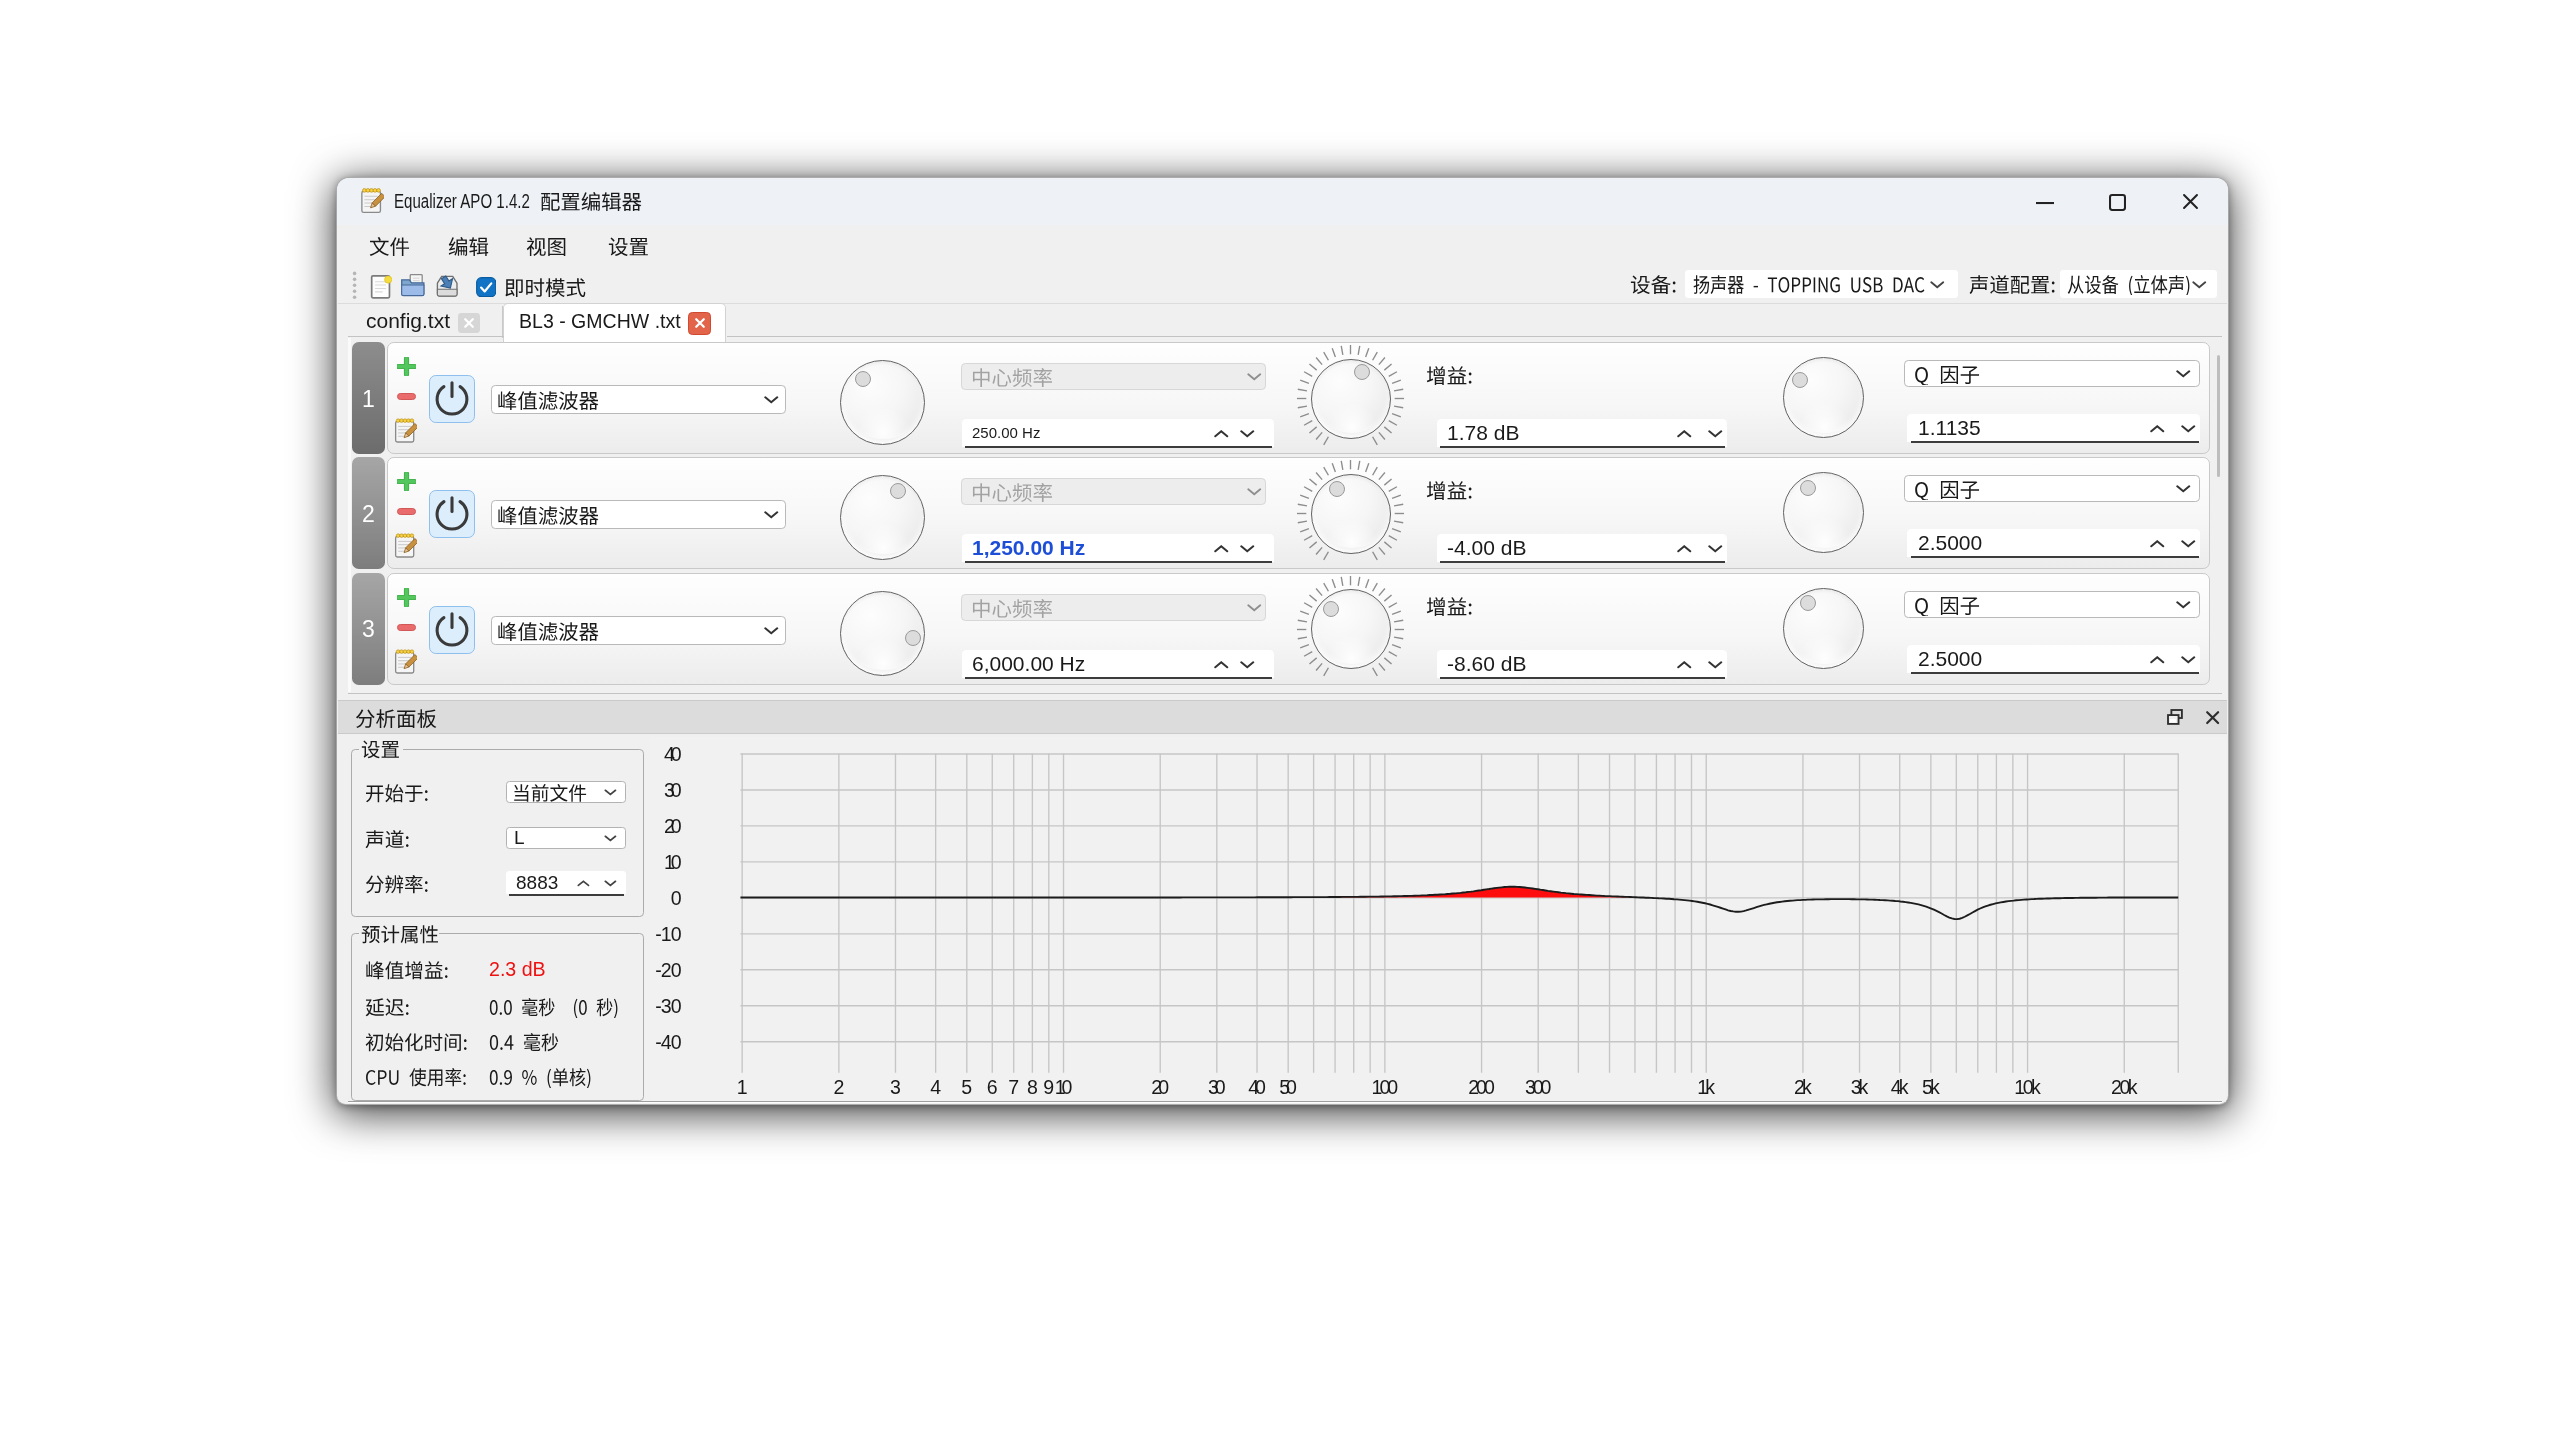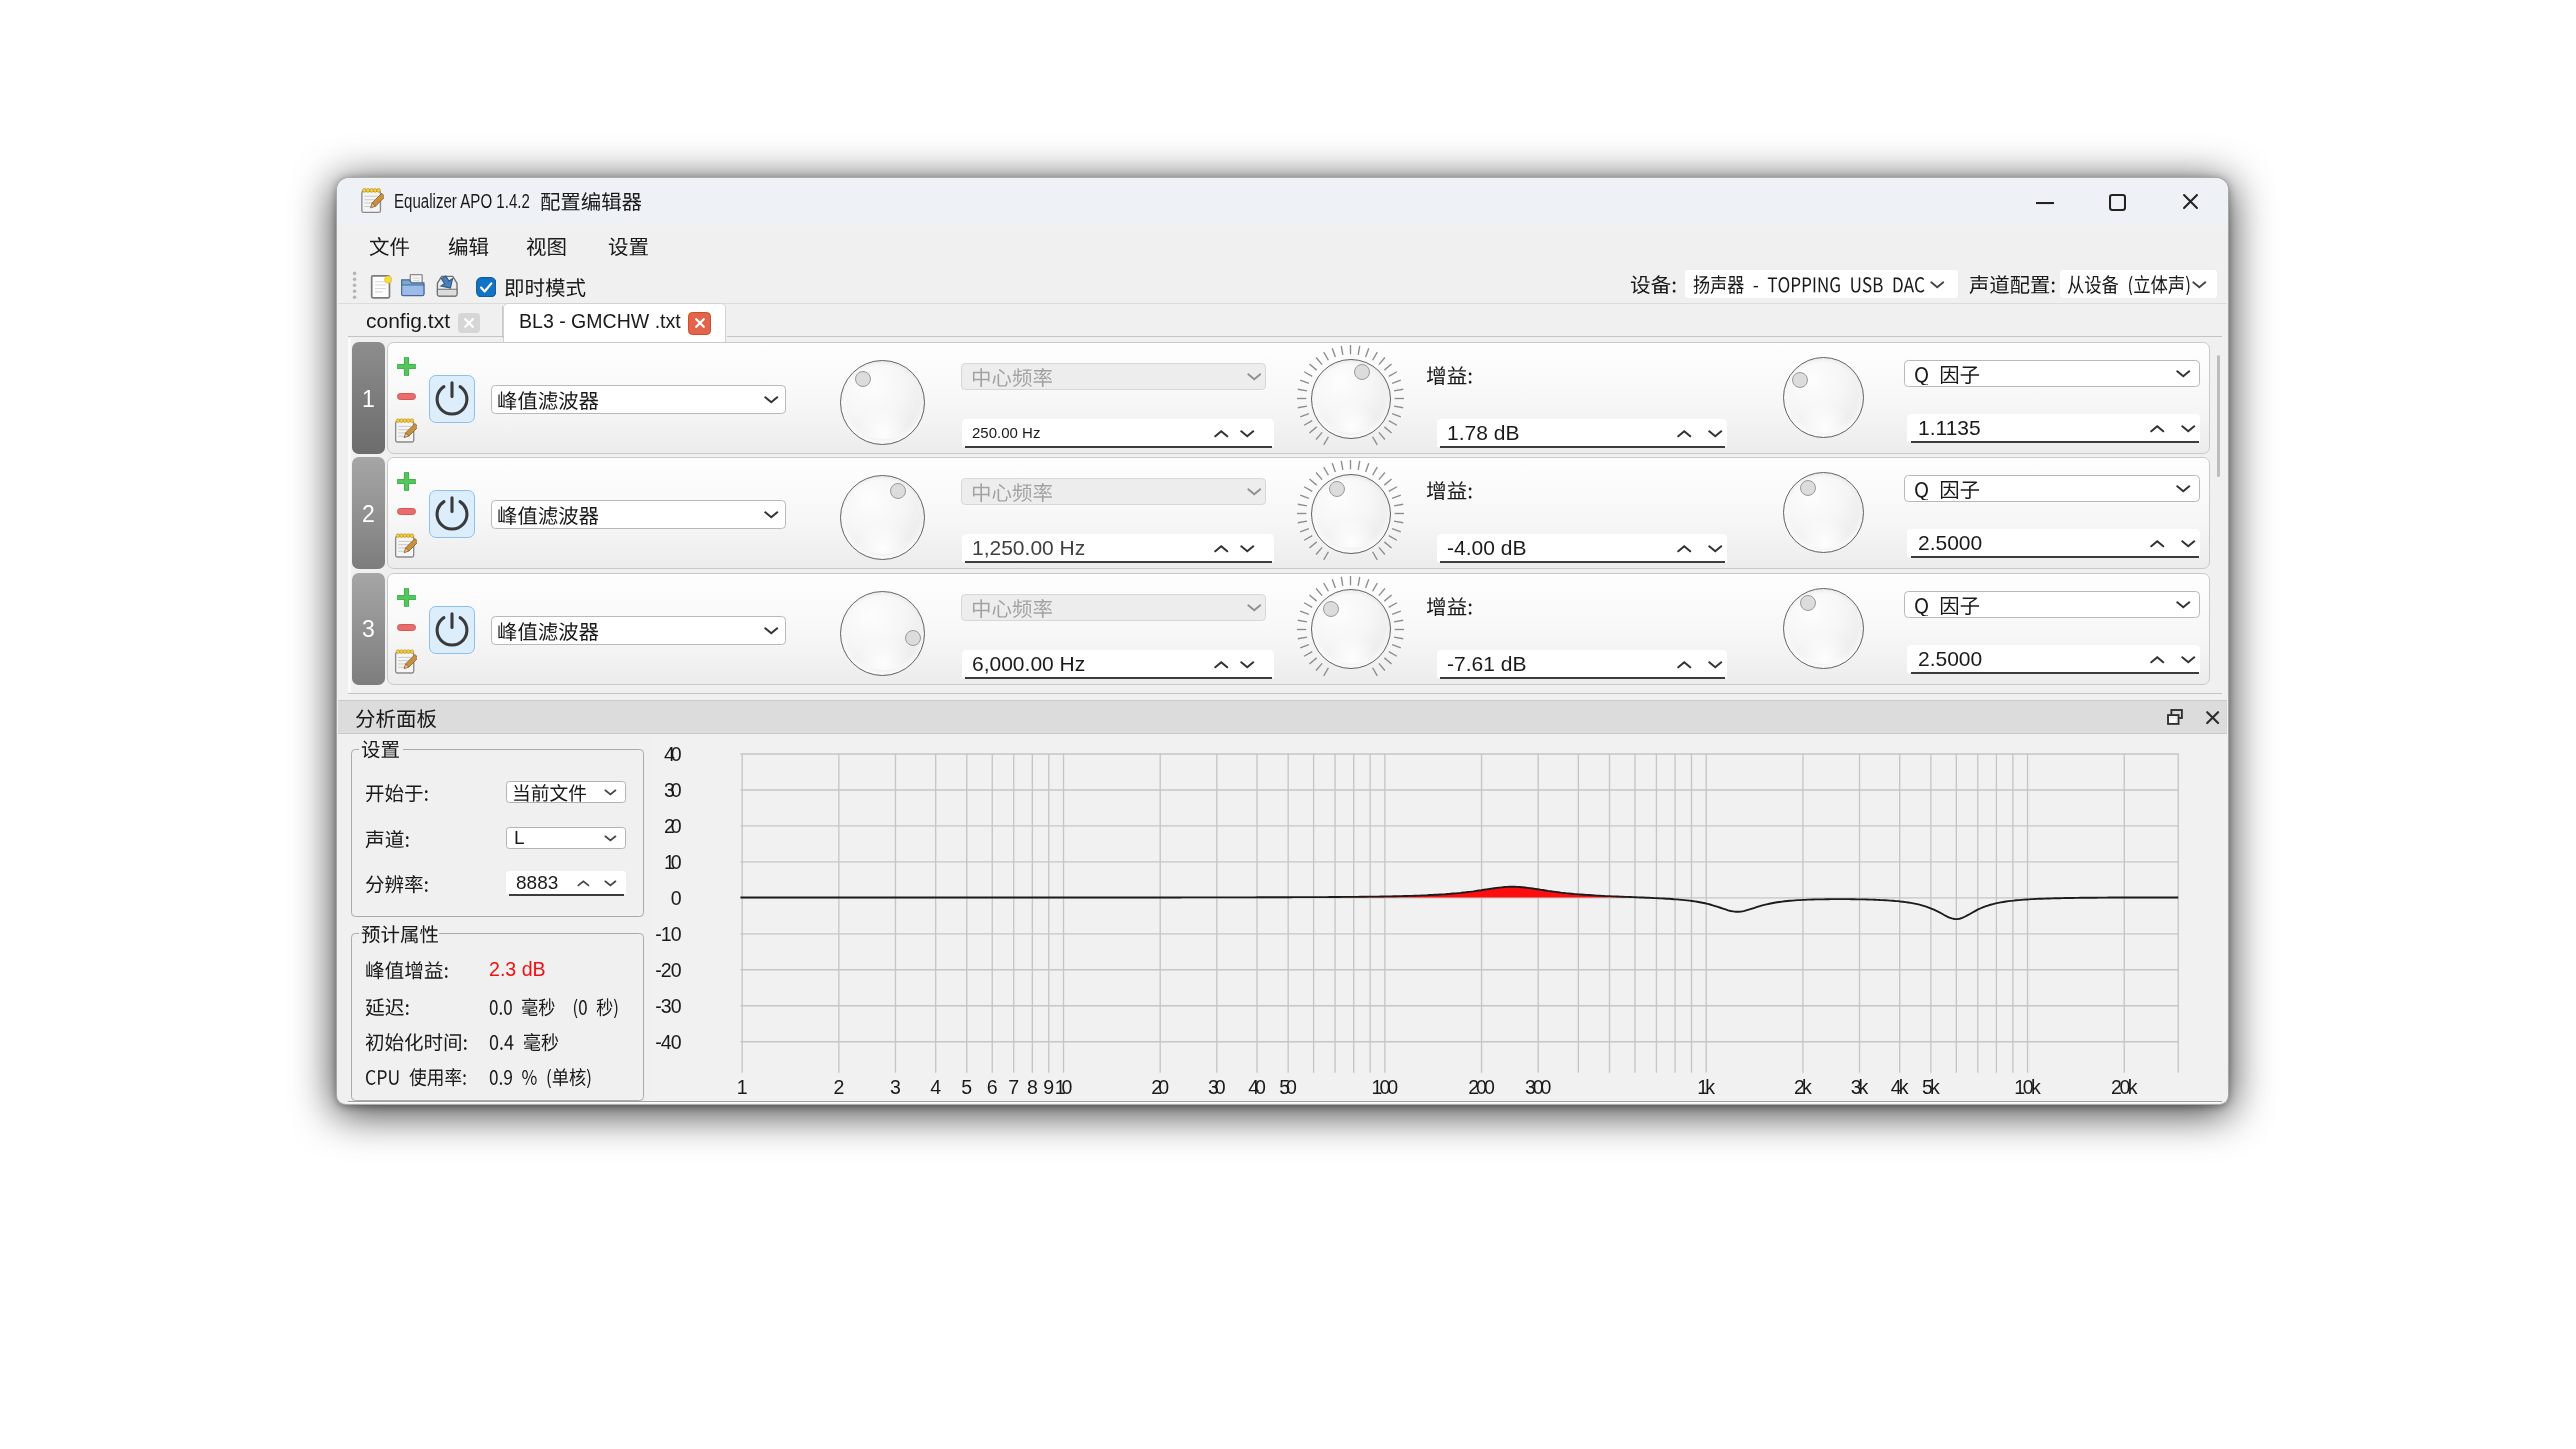--- a/index.html
+++ b/index.html
@@ -375,21 +375,21 @@
         <path transform="translate(0,0)" d="M458 840V661H96V186H171V248H458V-79H537V248H825V191H902V661H537V840ZM171 322V588H458V322ZM825 322H537V588H825Z"></path>
         <path transform="translate(1000,0)" d="M295 561V65C295 -34 327 -62 435 -62C458 -62 612 -62 637 -62C750 -62 773 -6 784 184C763 190 731 204 712 218C705 45 696 9 634 9C599 9 468 9 441 9C384 9 373 18 373 65V561ZM135 486C120 367 87 210 44 108L120 76C161 184 192 353 207 472ZM761 485C817 367 872 208 892 105L966 135C945 238 889 392 831 512ZM342 756C437 689 555 590 611 527L665 584C607 647 487 741 393 805Z"></path>
         <path transform="translate(2000,0)" d="M701 501C699 151 688 35 446 -30C459 -43 477 -67 483 -83C743 -9 762 129 764 501ZM728 84C795 34 881 -38 923 -82L968 -34C925 9 837 78 770 126ZM428 386C376 178 261 42 49 -25C64 -40 81 -65 88 -83C315 -3 438 144 493 371ZM133 397C113 323 80 248 37 197C54 189 81 172 93 162C135 217 174 301 196 383ZM544 609V137H608V550H854V139H922V609H742L782 714H950V781H518V714H709C699 680 686 640 672 609ZM114 753V529H39V461H248V158H316V461H502V529H334V652H479V716H334V841H266V529H176V753Z"></path>
         <path transform="translate(3000,0)" d="M829 643C794 603 732 548 687 515L742 478C788 510 846 558 892 605ZM56 337 94 277C160 309 242 353 319 394L304 451C213 407 118 363 56 337ZM85 599C139 565 205 515 236 481L290 527C256 561 190 609 136 640ZM677 408C746 366 832 306 874 266L930 311C886 351 797 410 730 448ZM51 202V132H460V-80H540V132H950V202H540V284H460V202ZM435 828C450 805 468 776 481 750H71V681H438C408 633 374 592 361 579C346 561 331 550 317 547C324 530 334 498 338 483C353 489 375 494 490 503C442 454 399 415 379 399C345 371 319 352 297 349C305 330 315 297 318 284C339 293 374 298 636 324C648 304 658 286 664 270L724 297C703 343 652 415 607 466L551 443C568 424 585 401 600 379L423 364C511 434 599 522 679 615L618 650C597 622 573 594 550 567L421 560C454 595 487 637 516 681H941V750H569C555 779 531 818 508 847Z"></path>
       </g>
     </svg></div>
 <svg style="position:absolute;left:1247px;top:488px" width="14.5" height="7.7" viewBox="0 0 17 9">
     <path d="M1.5 1.5 L8.5 7.3 L15.5 1.5" stroke="#8f8f8f" stroke-width="2.2" fill="none" stroke-linecap="round"></path>
   </svg>
 <div class="a" style="left:962px;top:534px;width:312px;height:28px;background:#fff;border-radius:4.3px 4.3px 0 0"></div>
-<div style="position:absolute;left:972px;top:532px;font-size:21px;color:#404040;white-space:pre;font-weight:400;line-height:32px">1,250.00 Hz</div>
+<div style="position:absolute;left:972px;top:532px;font-size:21px;color:#1d4ed8;white-space:pre;font-weight:700;line-height:32px">1,250.00 Hz</div>
 <svg style="position:absolute;left:1214px;top:545px" width="14.5" height="7.7" viewBox="0 0 17 9">
     <path d="M1.5 7.3 L8.5 1.5 L15.5 7.3" stroke="#333" stroke-width="2.4" fill="none" stroke-linecap="round"></path>
   </svg>
 <svg style="position:absolute;left:1240px;top:545px" width="14.5" height="7.7" viewBox="0 0 17 9">
     <path d="M1.5 1.5 L8.5 7.3 L15.5 1.5" stroke="#333" stroke-width="2.4" fill="none" stroke-linecap="round"></path>
   </svg>
 <div class="a" style="left:965px;top:561px;width:307px;height:2.1px;background:#3c3c3c"></div>
 <svg style="position:absolute;left:1291px;top:454px" width="119" height="119" viewBox="0 0 140 140">
     <g stroke="#8d8d8d" stroke-width="1.6">
       <line x1="44.0" y1="115.0" x2="38.5" y2="124.6"></line>
@@ -573,21 +573,21 @@
 <div style="position:absolute;left:1326px;top:634px;width:52px;height:30px;border-radius:50%;background:radial-gradient(ellipse at 50% 80%,rgba(255,255,255,.95) 0%,rgba(255,255,255,0) 70%)"></div>
 <div style="position:absolute;left:1323px;top:601px;width:16px;height:16px;border-radius:50%;background:#dcdcdc;border:1.7px solid #9a9a9a"></div>
 <div style="position:absolute;left:1426px;top:597px;line-height:0"><svg width="47" height="20.4" viewBox="0 -850 2278 1000" preserveAspectRatio="none">
       <g fill="#1a1a1a" transform="scale(1,-1)">
         <path transform="translate(0,0)" d="M466 596C496 551 524 491 534 452L580 471C570 510 540 569 509 612ZM769 612C752 569 717 505 691 466L730 449C757 486 791 543 820 592ZM41 129 65 55C146 87 248 127 345 166L332 234L231 196V526H332V596H231V828H161V596H53V526H161V171ZM442 811C469 775 499 726 512 695L579 727C564 757 534 804 505 838ZM373 695V363H907V695H770C797 730 827 774 854 815L776 842C758 798 721 736 693 695ZM435 641H611V417H435ZM669 641H842V417H669ZM494 103H789V29H494ZM494 159V243H789V159ZM425 300V-77H494V-29H789V-77H860V300Z"></path>
         <path transform="translate(1000,0)" d="M591 476C693 438 827 378 895 338L934 399C864 437 728 494 628 530ZM345 533C283 479 157 411 68 378C85 363 104 336 115 319C204 362 329 437 398 495ZM176 331V18H45V-50H956V18H832V331ZM244 18V266H369V18ZM439 18V266H563V18ZM633 18V266H761V18ZM713 840C689 786 644 711 608 664L662 644H339L393 672C373 717 329 786 286 838L222 810C261 760 303 691 323 644H64V577H935V644H672C709 690 752 756 788 815Z"></path>
         <path transform="translate(2000,0)" d="M139 390C175 390 205 418 205 460C205 501 175 530 139 530C102 530 73 501 73 460C73 418 102 390 139 390ZM139 -13C175 -13 205 15 205 56C205 98 175 126 139 126C102 126 73 98 73 56C73 15 102 -13 139 -13Z"></path>
       </g>
     </svg></div>
 <div class="a" style="left:1437px;top:650px;width:290px;height:28px;background:#fff;border-radius:4.3px 4.3px 0 0"></div>
-<div style="position:absolute;left:1447px;top:648px;font-size:21px;color:#1a1a1a;white-space:pre;font-weight:400;line-height:32px">-7.61 dB</div>
+<div style="position:absolute;left:1447px;top:648px;font-size:21px;color:#1a1a1a;white-space:pre;font-weight:400;line-height:32px">-8.60 dB</div>
 <svg style="position:absolute;left:1677px;top:661px" width="14.5" height="7.7" viewBox="0 0 17 9">
     <path d="M1.5 7.3 L8.5 1.5 L15.5 7.3" stroke="#333" stroke-width="2.4" fill="none" stroke-linecap="round"></path>
   </svg>
 <svg style="position:absolute;left:1708px;top:661px" width="14.5" height="7.7" viewBox="0 0 17 9">
     <path d="M1.5 1.5 L8.5 7.3 L15.5 1.5" stroke="#333" stroke-width="2.4" fill="none" stroke-linecap="round"></path>
   </svg>
 <div class="a" style="left:1440px;top:677px;width:285px;height:2.1px;background:#3c3c3c"></div>
 <div style="position:absolute;left:1783px;top:588px;width:81px;height:81px;border-radius:50%;border:1.7px solid #636363;background:radial-gradient(circle at 35% 28%,#fdfdfd 0%,#f6f6f6 42%,#ececec 72%,#e0e0e0 100%);box-shadow:inset 0 -3.4px 6px rgba(255,255,255,.95), inset 0 1.7px 3.4px rgba(0,0,0,.06)"></div>
 <div style="position:absolute;left:1798px;top:633px;width:53px;height:31px;border-radius:50%;background:radial-gradient(ellipse at 50% 80%,rgba(255,255,255,.95) 0%,rgba(255,255,255,0) 70%)"></div>
 <div style="position:absolute;left:1800px;top:595px;width:16px;height:16px;border-radius:50%;background:#dcdcdc;border:1.7px solid #9a9a9a"></div>

